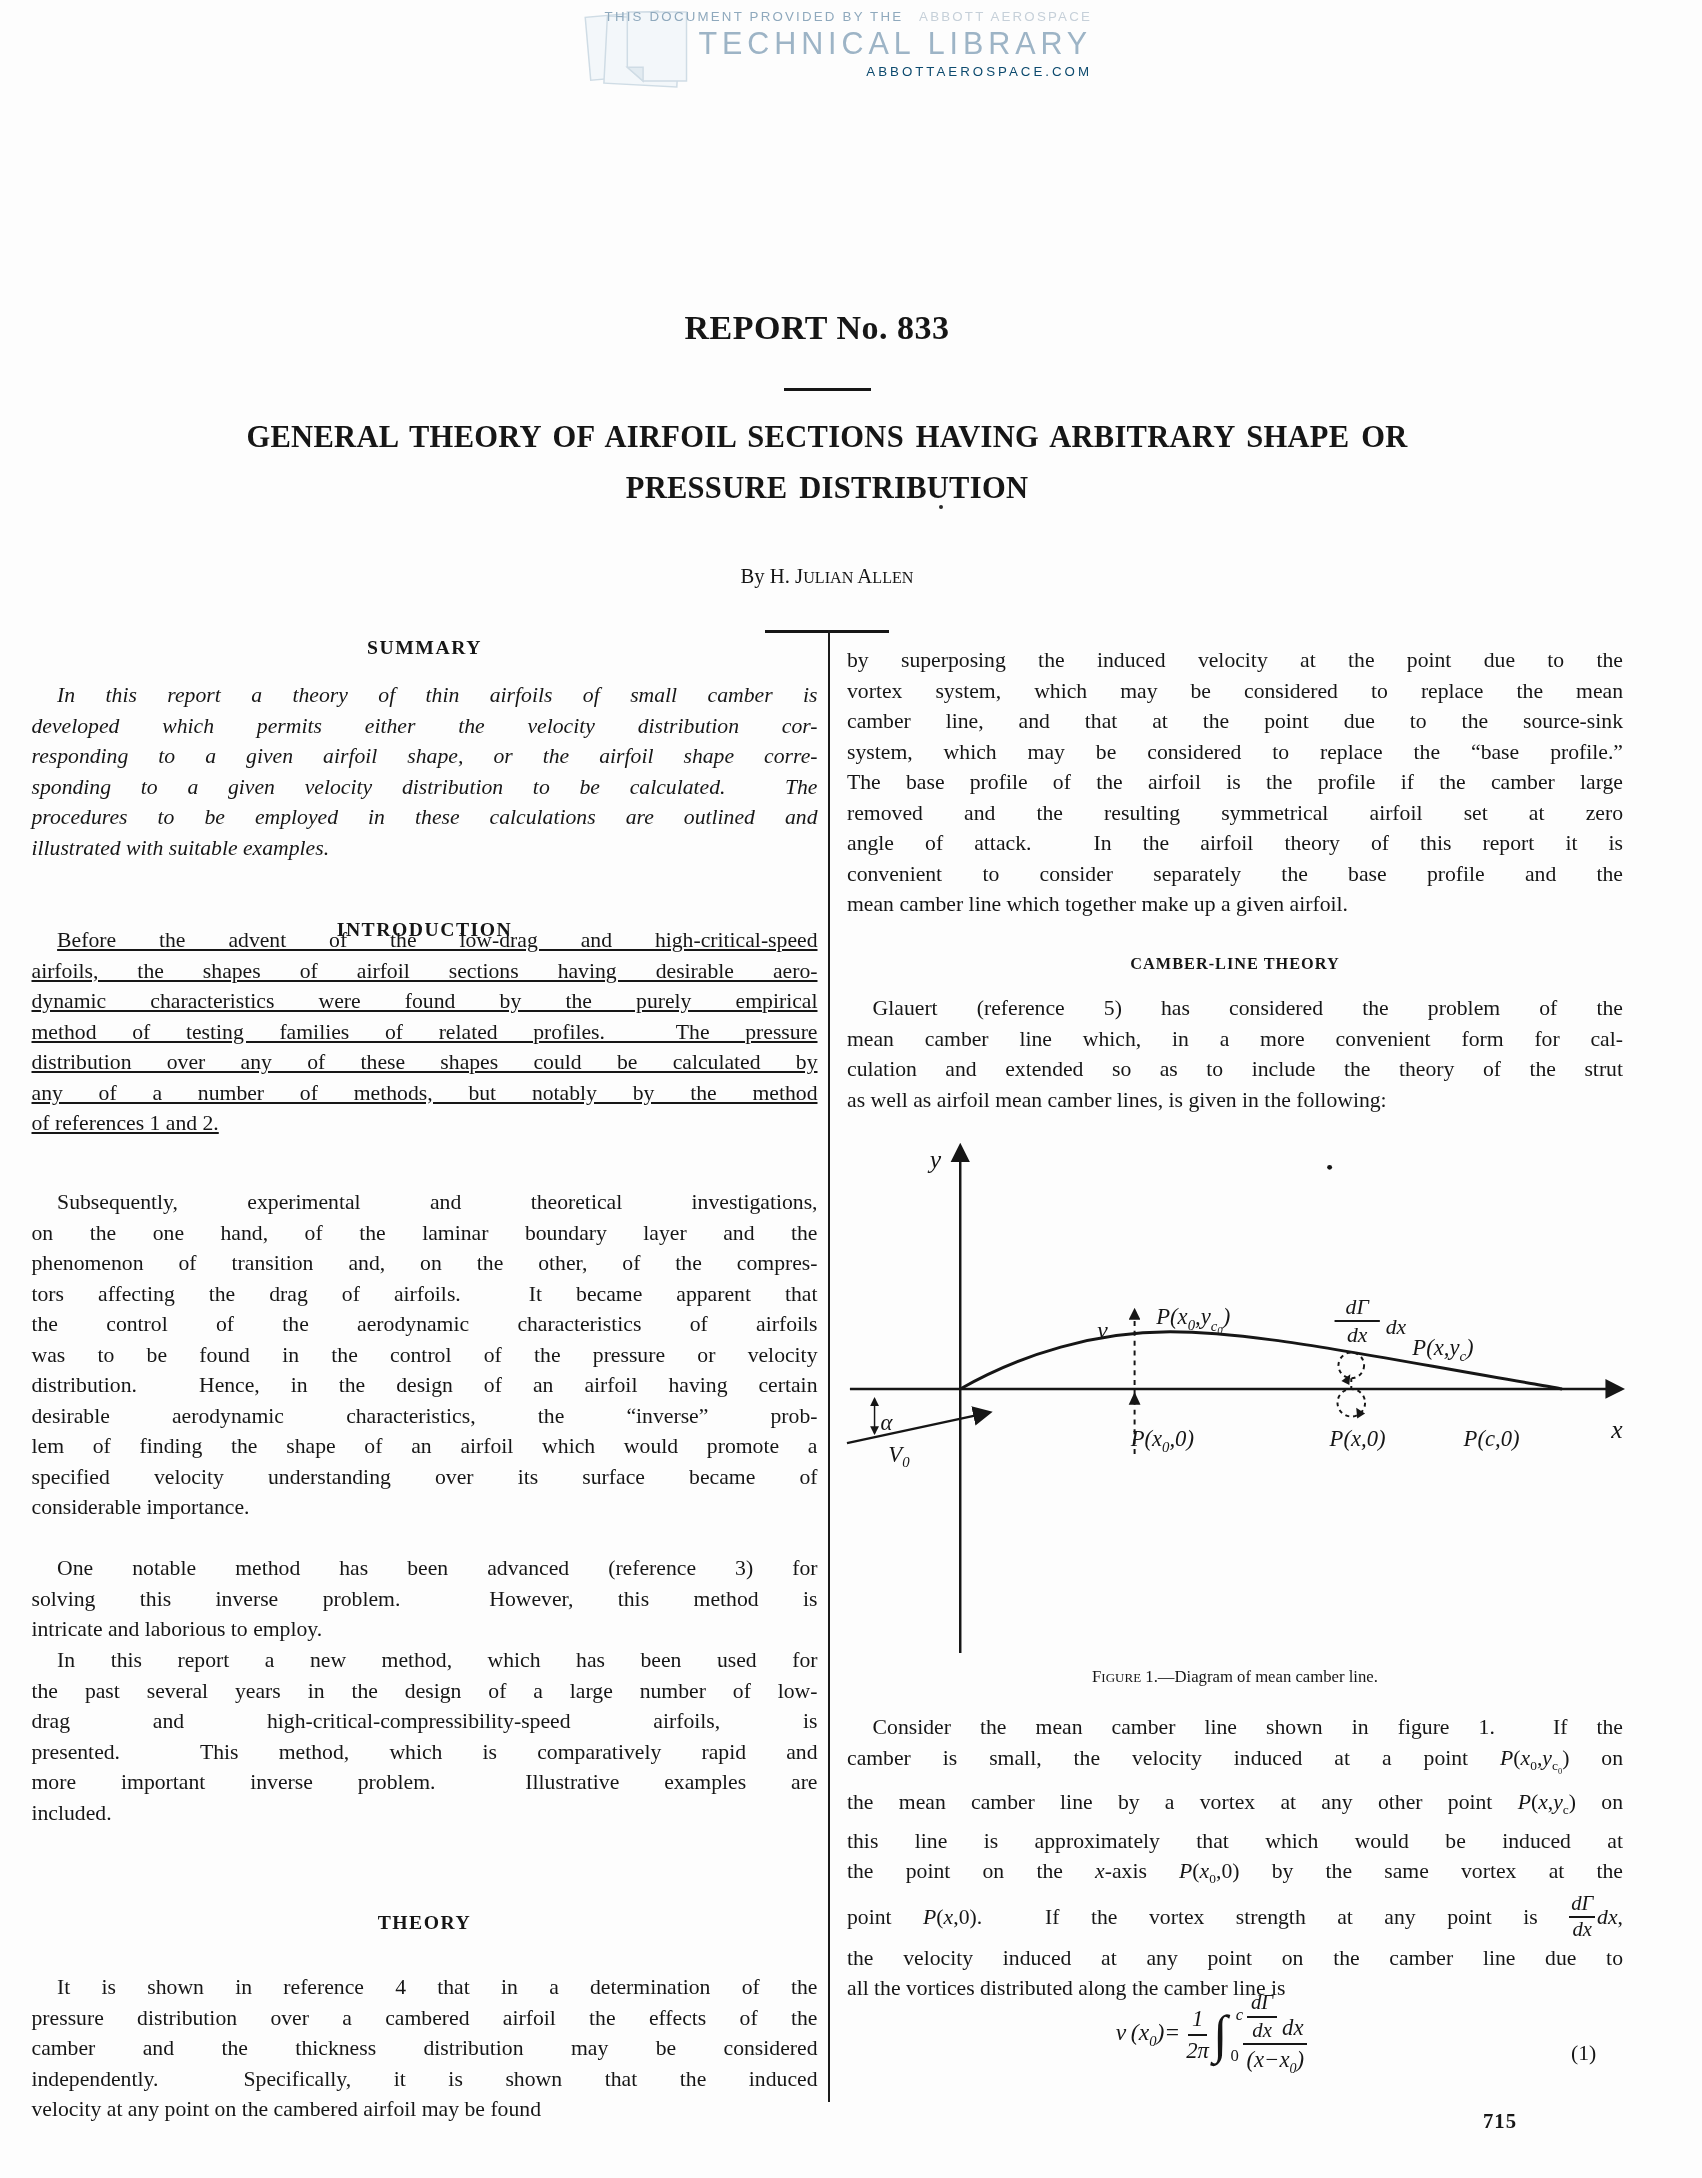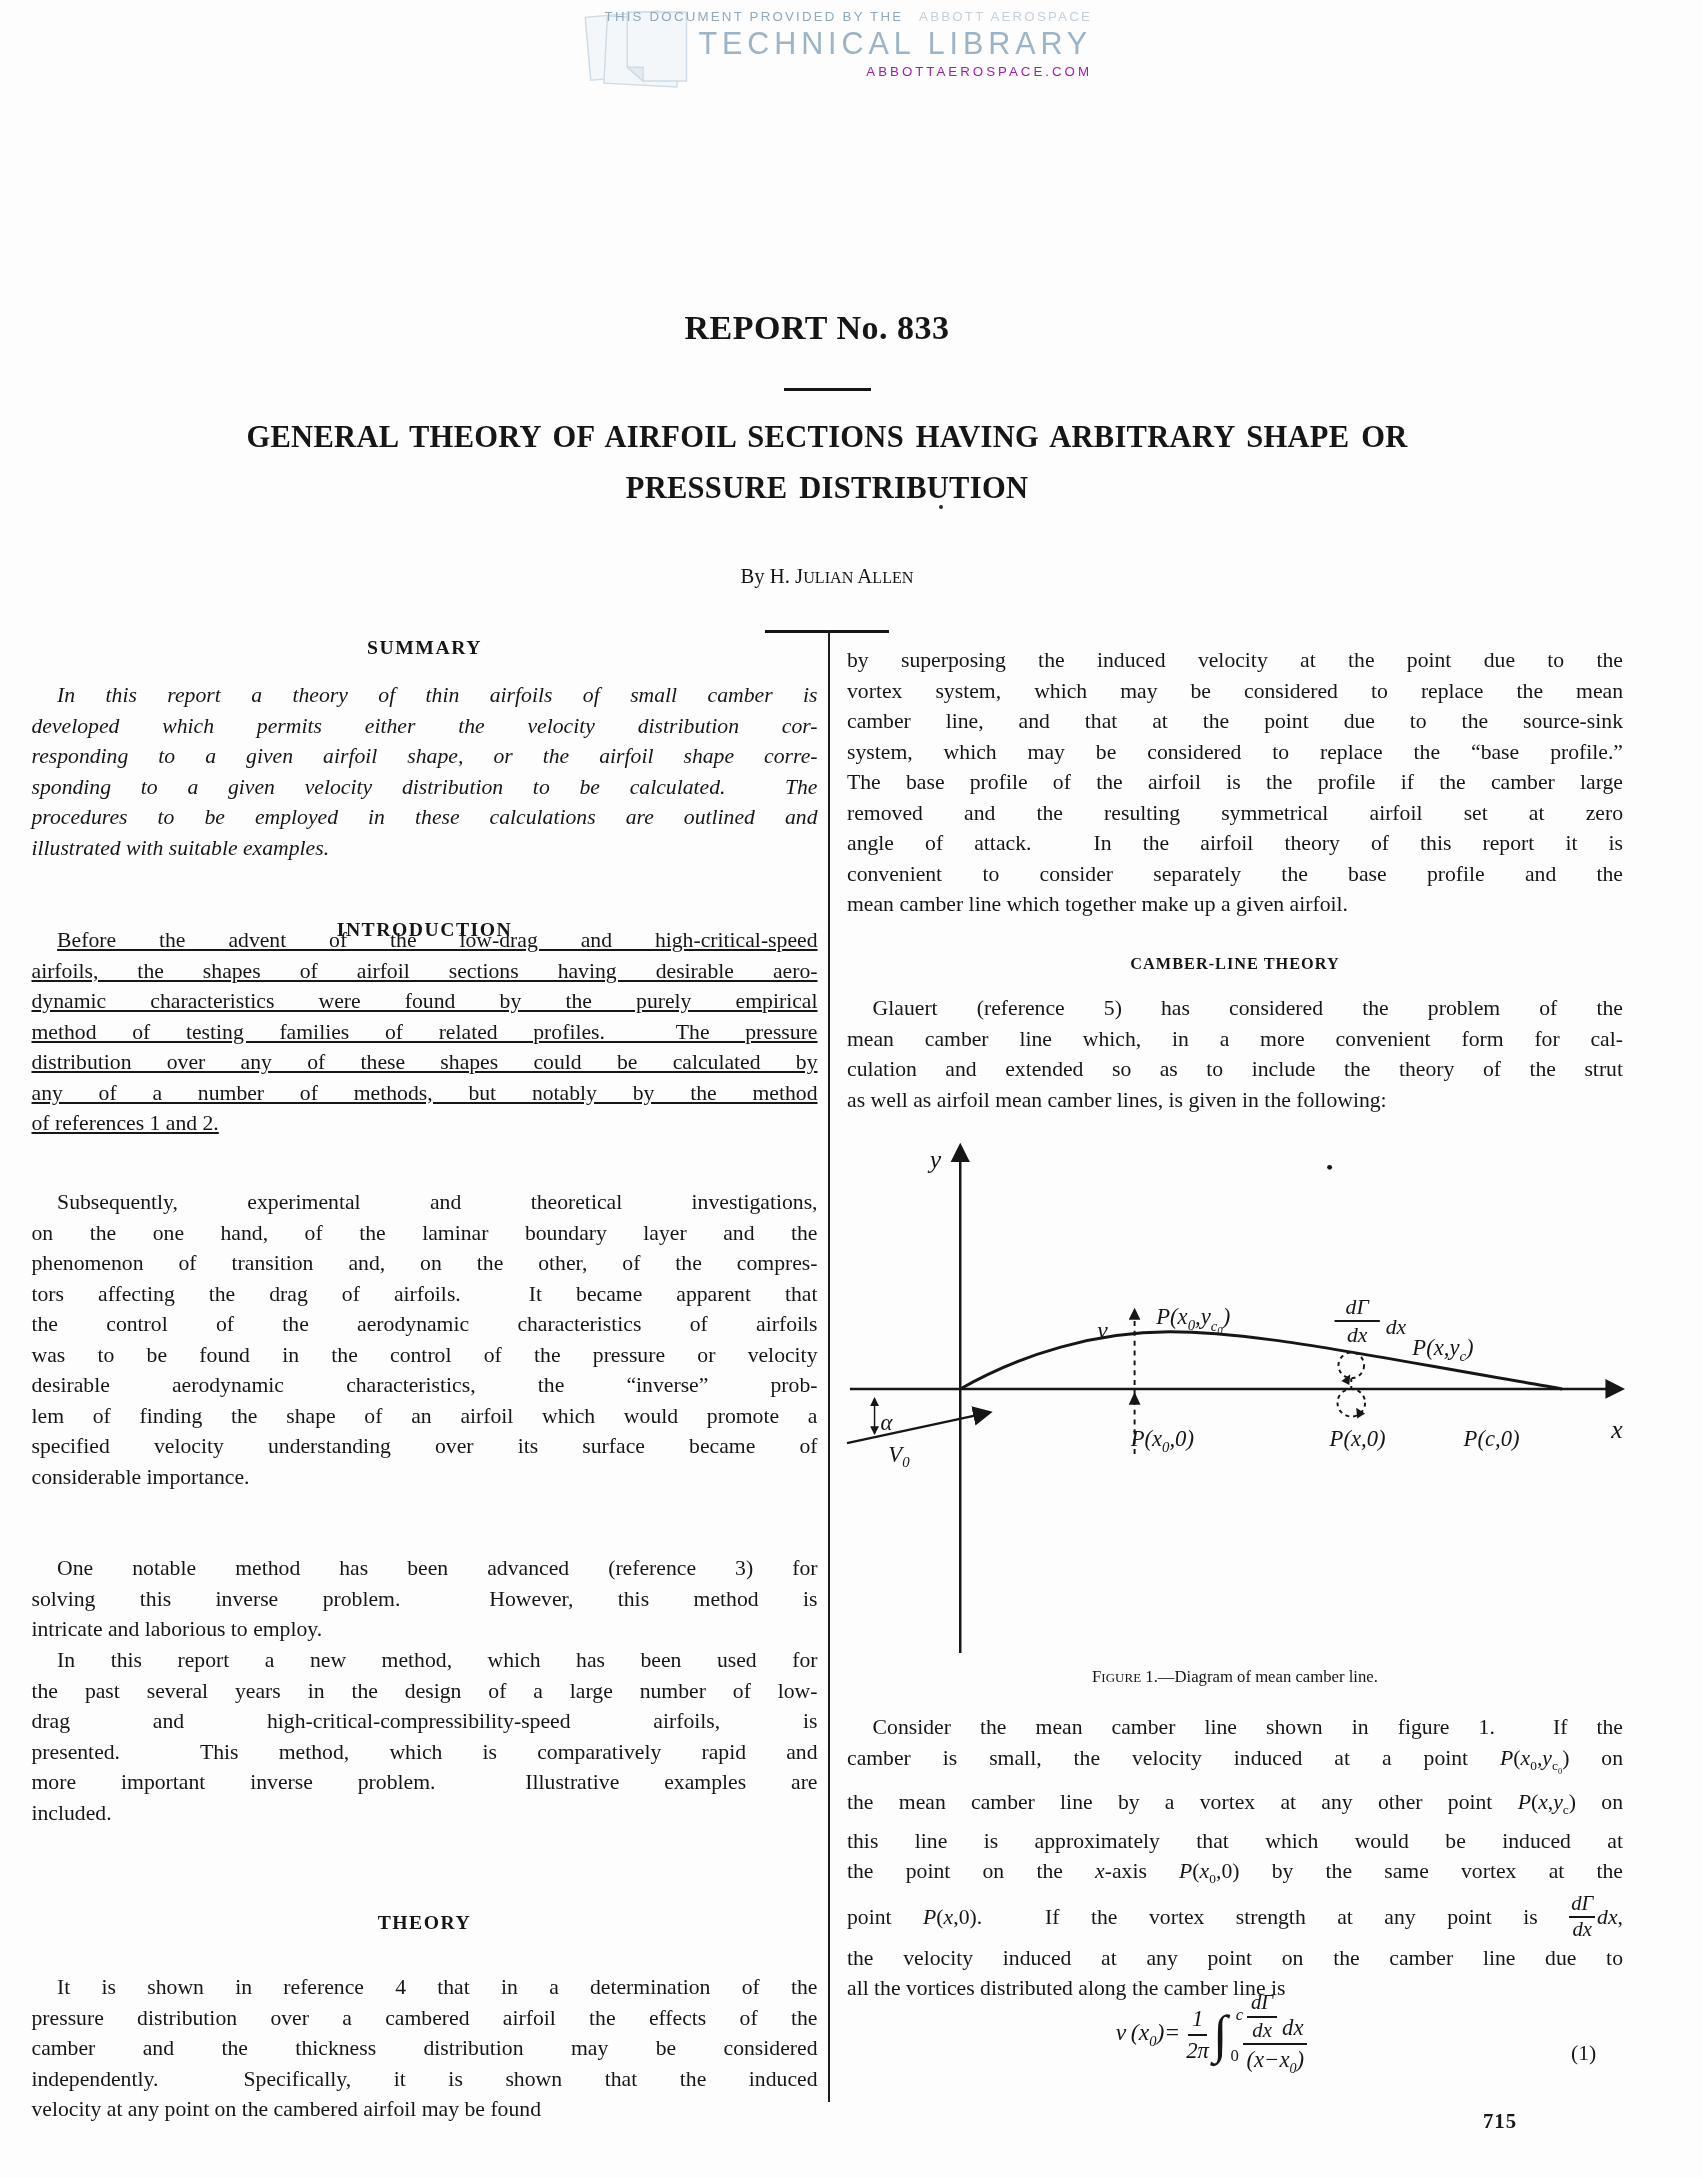--- a/index.html
+++ b/index.html
@@ -6,21 +6,21 @@
   .page{position:relative;width:1702px;height:2179px;background:#fdfdfd;overflow:hidden;
         font-family:"Liberation Serif","DejaVu Serif",serif;color:#161616;}
   
   .logo{position:absolute;left:552px;top:3.9px;width:552px;height:95px;}
   .logo-pages{position:absolute;left:23.6px;top:2px;z-index:1;}
   .logo-txt{position:absolute;left:0;top:0;width:540px;display:flex;flex-direction:column;align-items:flex-end;z-index:2;
             font-family:"Liberation Sans","DejaVu Sans",sans-serif;}
   .l1{font-size:13.3px;letter-spacing:2.2px;color:#8fa9bd;white-space:nowrap;margin-top:4.9px;}
   .l1 .l1b{color:#c6d0d9;margin-left:15.8px;}
   .l2{font-size:30.5px;letter-spacing:4.9px;color:#9db4c6;white-space:nowrap;margin-top:2px;font-weight:400;}
-  .l3{font-size:13.3px;letter-spacing:3px;color:#a21caf;white-space:nowrap;margin-top:3px;}
+  .l3{font-size:13.3px;letter-spacing:3px;color:#0c4a6e;white-space:nowrap;margin-top:3px;}
   
   .report-no{position:absolute;left:24px;top:309px;width:1586px;text-align:center;
              font-size:34px;font-weight:bold;letter-spacing:0.5px;}
   .rule1{position:absolute;left:784px;top:388px;width:87px;height:3px;background:#161616;}
   .title-l1{position:absolute;left:34px;top:420px;width:1586px;text-align:center;
             font-size:30.5px;font-weight:bold;letter-spacing:0.3px;word-spacing:3.9px;}
   .title-l2{position:absolute;left:34px;top:471px;width:1586px;text-align:center;
             font-size:30.5px;font-weight:bold;letter-spacing:0.3px;word-spacing:3.9px;}
   .byline{position:absolute;left:34px;top:565px;width:1586px;text-align:center;font-size:20.7px;}
   .sc{font-size:0.78em;}
@@ -118,20 +118,21 @@
         <div class="tl">any of a number of methods, but notably by the method</div>
         <div class="tl last">of references 1 and 2.</div>
       </div>
     <div class="para ind" style="top:1187px;">
         <div class="tl">Subsequently, experimental and theoretical investigations,</div>
         <div class="tl">on the one hand, of the laminar boundary layer and the</div>
         <div class="tl">phenomenon of transition and, on the other, of the compres-</div>
         <div class="tl">tors affecting the drag of airfoils.&nbsp; It became apparent that</div>
         <div class="tl">the control of the aerodynamic characteristics of airfoils</div>
         <div class="tl">was to be found in the control of the pressure or velocity</div>
+        <div class="tl">distribution.&nbsp; Hence, in the design of an airfoil having certain</div>
         <div class="tl">desirable aerodynamic characteristics, the “inverse” prob-</div>
         <div class="tl">lem of finding the shape of an airfoil which would promote a</div>
         <div class="tl">specified velocity understanding over its surface became of</div>
         <div class="tl last">considerable importance.</div>
       </div>
     <div class="para ind" style="top:1553px;">
         <div class="tl">One notable method has been advanced (reference 3) for</div>
         <div class="tl">solving this inverse problem.&nbsp; However, this method is</div>
         <div class="tl last">intricate and laborious to employ.</div>
       </div>

